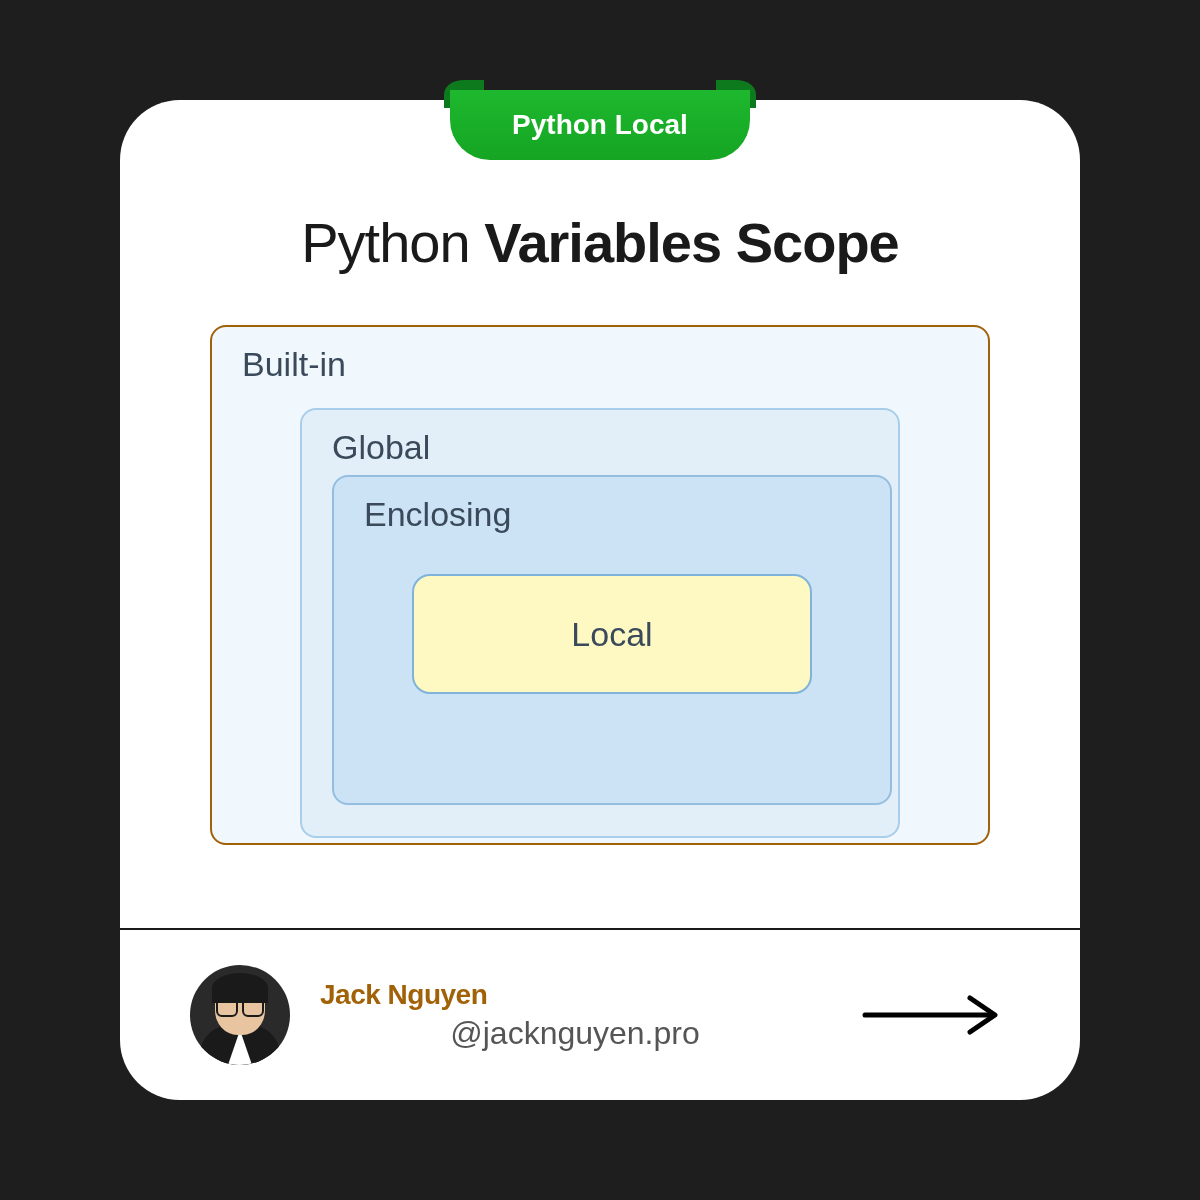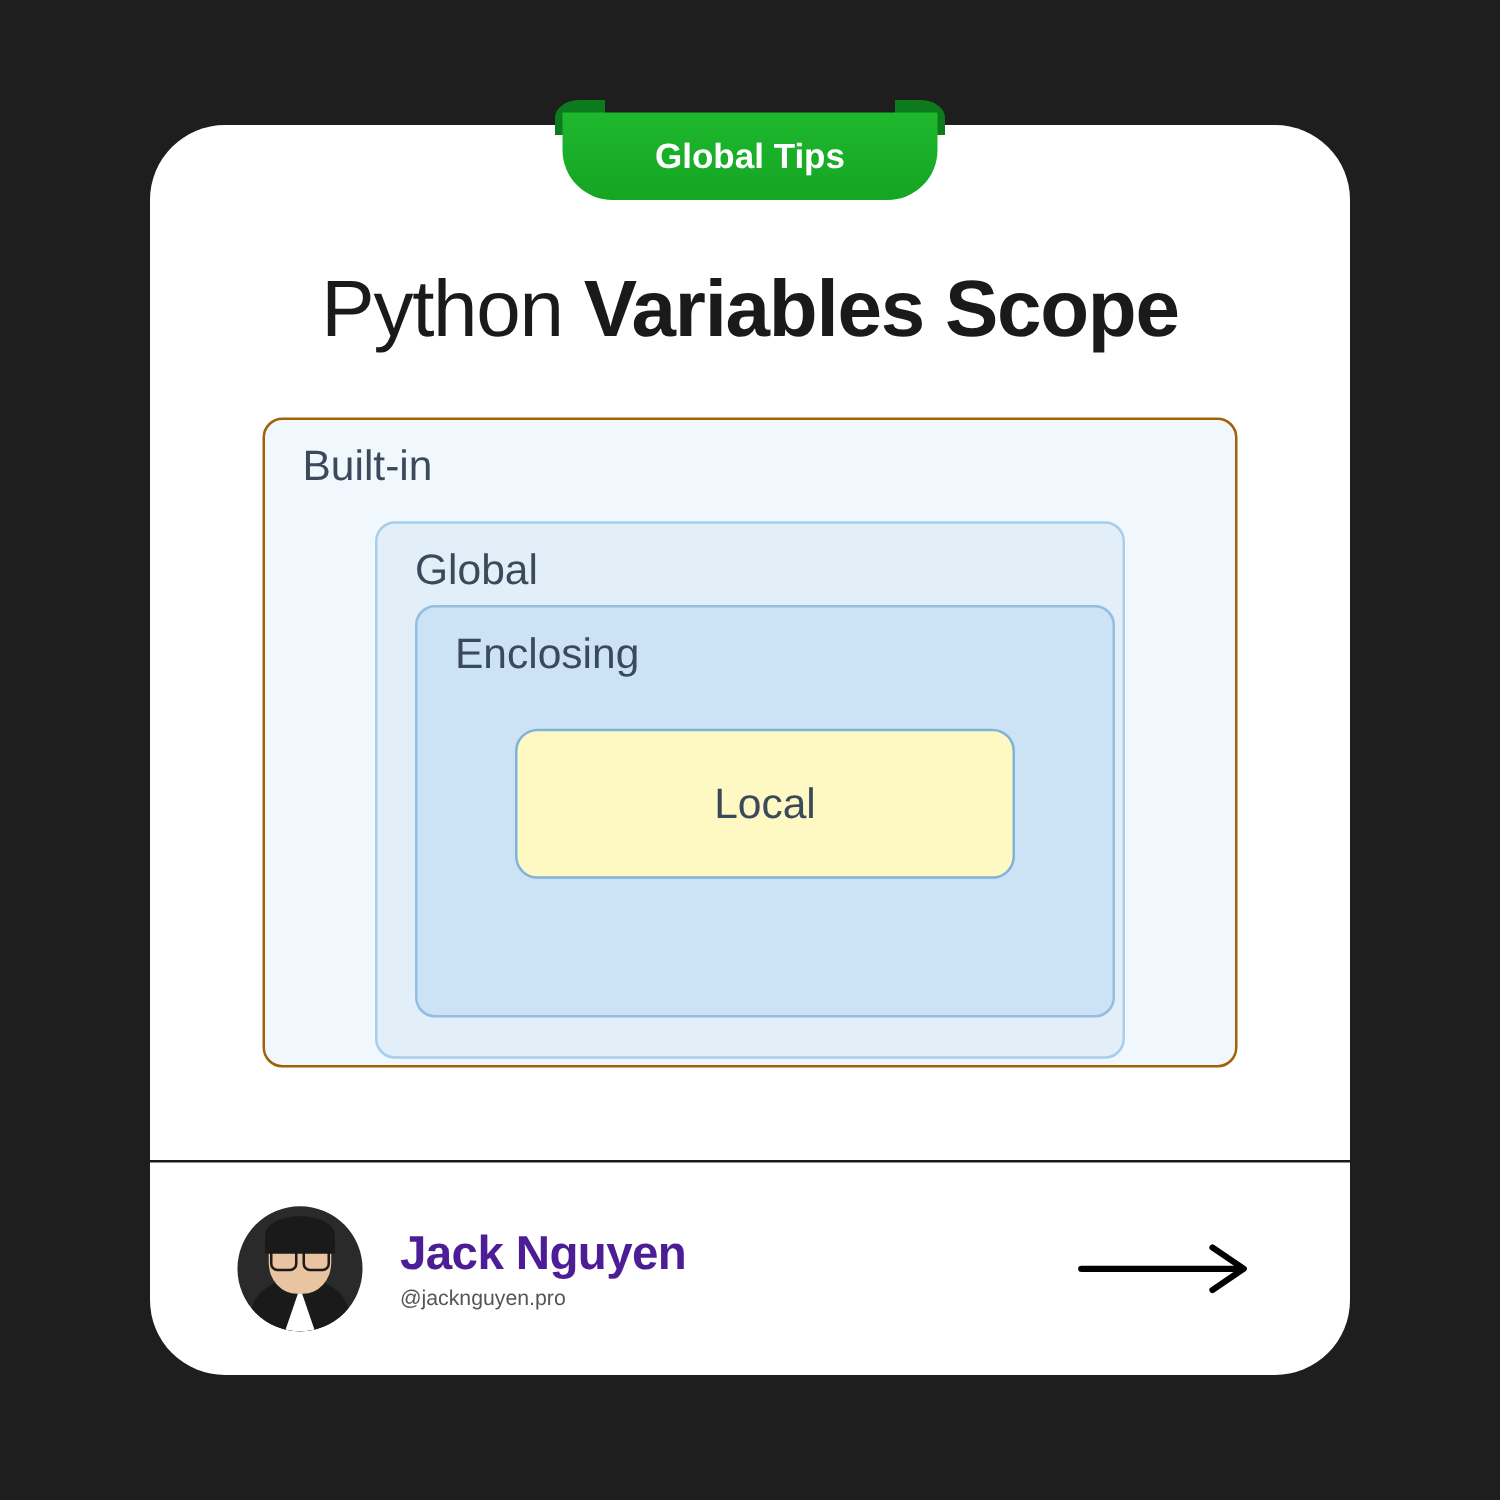--- a/index.html
+++ b/index.html
@@ -80,21 +80,21 @@
     }
     
     .content {
       flex: 1;
       padding: 110px 60px 20px 60px;
       display: flex;
       flex-direction: column;
     }
     
     .title {
-      font-size: 64px;
+      font-size: 56px;
       text-align: center;
       color: #1a1a1a;
       margin-bottom: 40px;
       letter-spacing: -1px;
     }
     
     .title-light {
       font-weight: 400;
     }
     
@@ -242,47 +242,48 @@
       height: 35px;
       background: #ffffff;
       clip-path: polygon(50% 0%, 100% 100%, 0% 100%);
     }
     
     .author-info {
       flex: 1;
     }
     
     .author-name {
-      font-size: 38px;
+      font-size: 28px;
       font-weight: 800;
-      color: #4c1d95;
+      color: #a16207;
       letter-spacing: -0.5px;
     }
     
     .author-handle {
-      font-size: 17px;
+      font-size: 32px;
       color: #555;
       margin-top: 4px;
+      text-align: center;
     }
     
     .arrow {
       width: 150px;
       height: 50px;
     }
   </style>
 </head>
 <body>
 
 <div class="card">
 
   <div class="ribbon-wrapper">
     <div class="ribbon-fold-left"></div>
     <div class="ribbon-fold-right"></div>
     <div class="ribbon">
-      <span class="ribbon-label">Global Tips</span>
+      <span class="ribbon-label">Python Local</span>
     </div>
   </div>
 
   <div class="content">
     <h1 class="title">
       <span class="title-light">Python </span><span class="title-bold">Variables Scope</span>
     </h1>
 
     <div class="diagram-container">
       <div class="scope-box scope-builtin">

